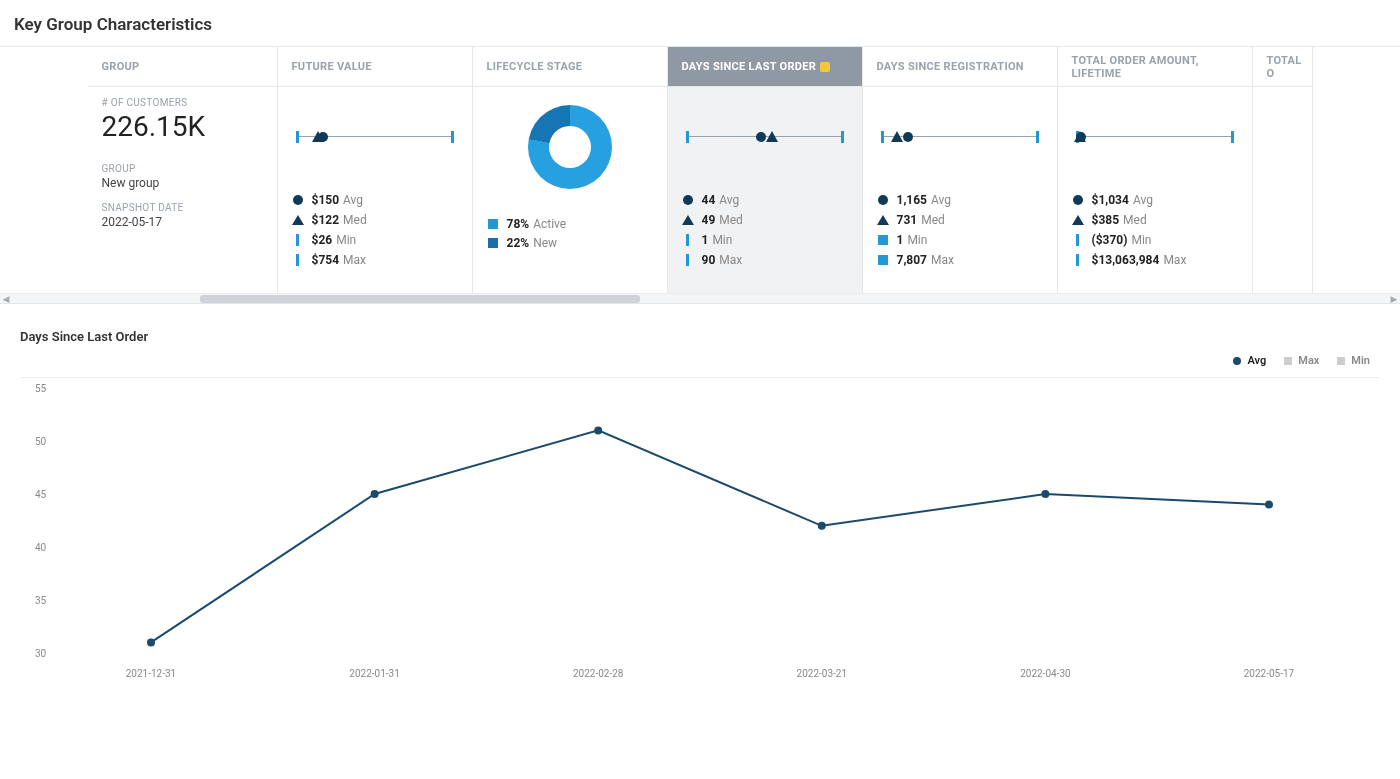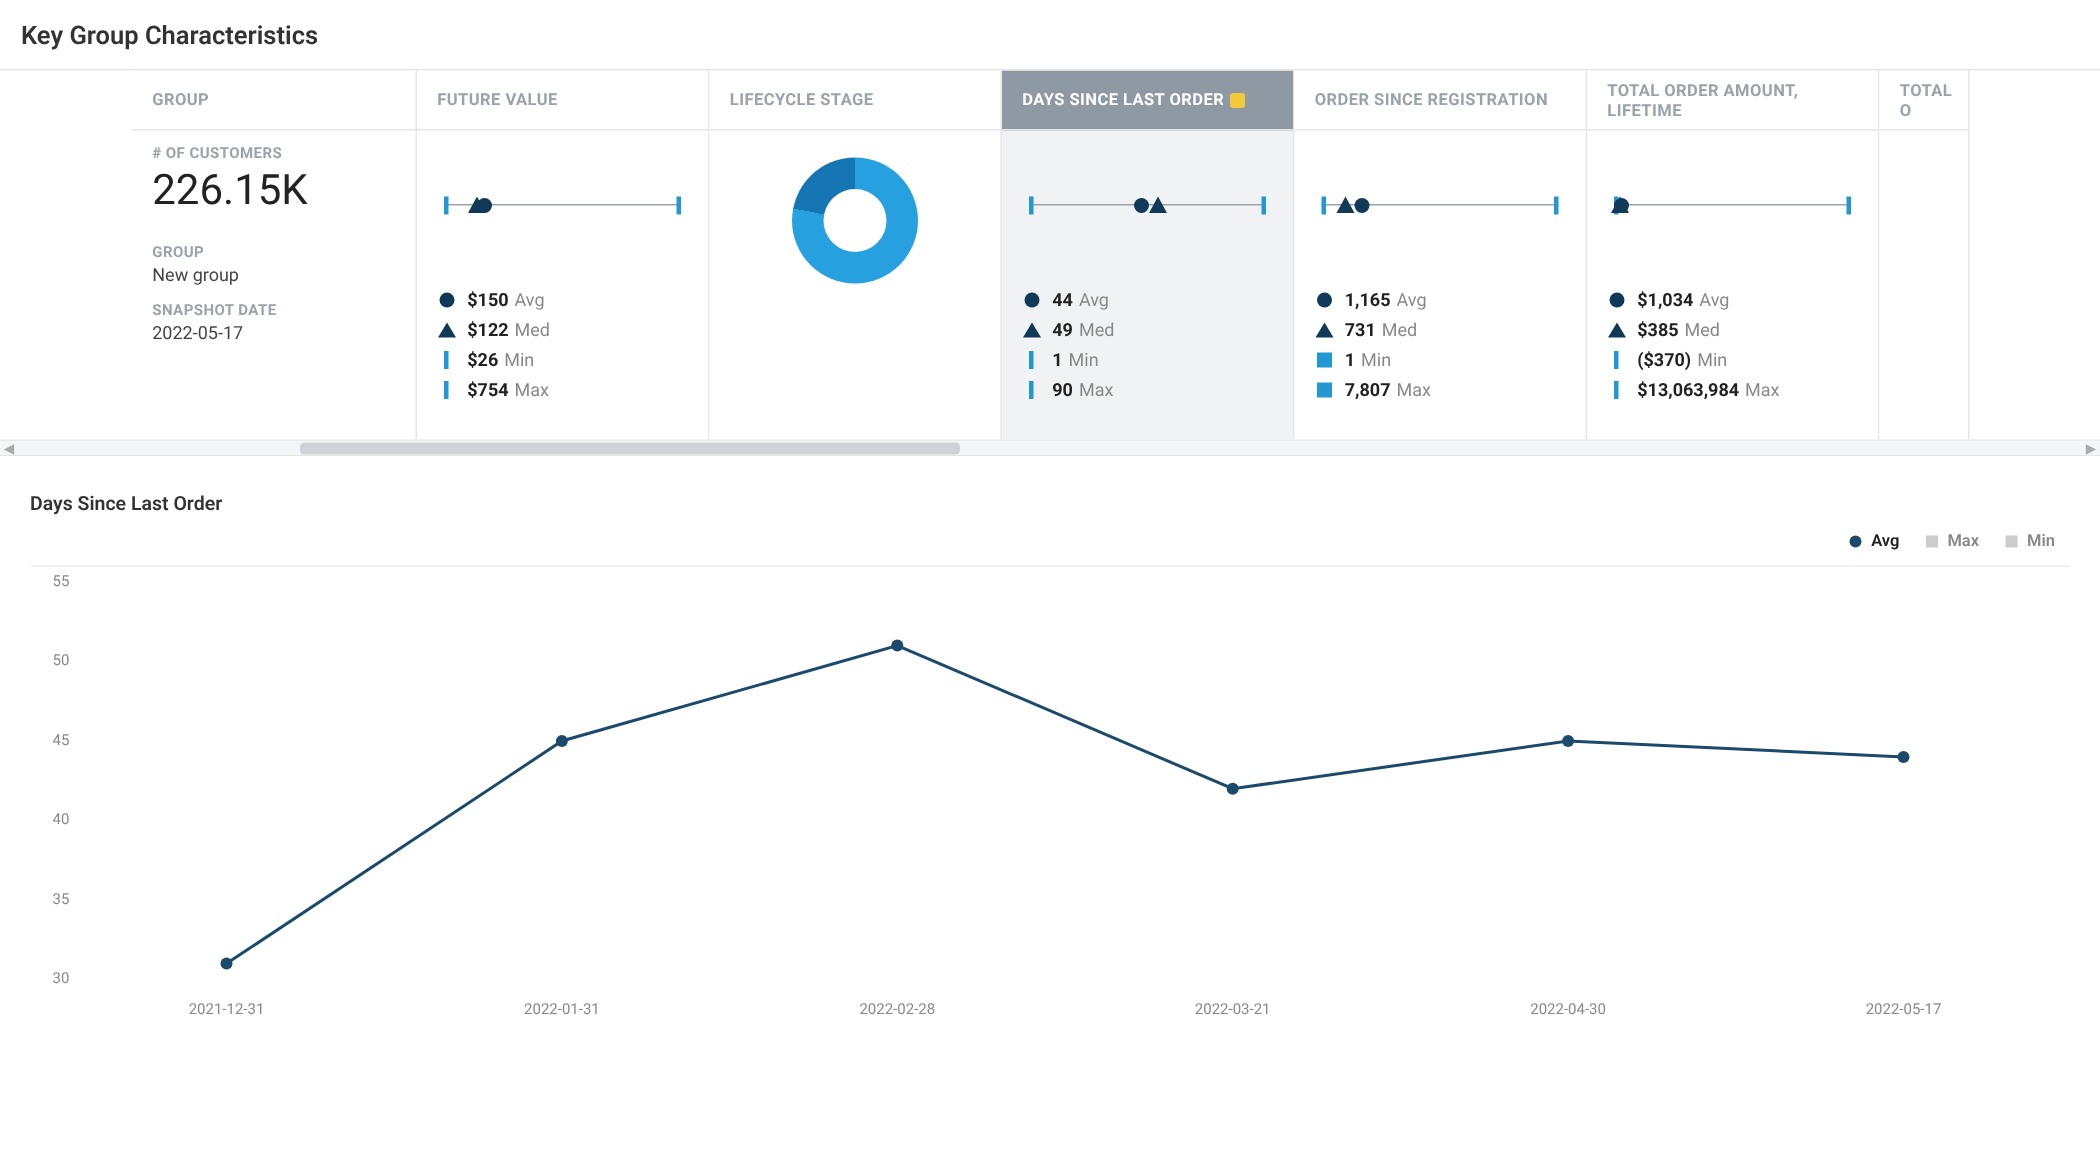--- a/index.html
+++ b/index.html
@@ -43,21 +43,21 @@
     letter-spacing: 0.3px;
     height: 40px;
     display: flex;
     align-items: center;
   }
   .card-head.selected { background: #8f99a3; color: #fff; }
   .selected .flag { display:inline-block; width:10px; height:10px; background:#f3c93a; border-radius:2px; margin-left:4px; }
   .card-body { padding: 14px; min-height: 206px; }
   
   .card-group { width: 190px; }
-  .lbl { font-size: 10px; font-weight: 700; color: #9aa2ab; letter-spacing: 0.3px; }
+  .lbl { font-size: 10px; font-weight: 400; color: #9aa2ab; letter-spacing: 0.3px; }
   .big { font-size: 28px; font-weight: 400; color: #222; margin-top: 2px; margin-bottom: 20px; }
   .val { font-size: 12px; color: #444; margin-top: 2px; margin-bottom: 12px; }
   
   .rangebar {
     position: relative;
     height: 12px;
     margin: 30px 4px 50px 4px;
   }
   .rangebar .line { position:absolute; top:5px; left:0; right:0; height:1px; background:#9aa2ab; }
   .rangebar .tick-l, .rangebar .tick-r { position:absolute; top:0; width:3px; height:12px; background:#2397d4; }
@@ -174,20 +174,36 @@
           </div>
     </div>
   </div>
 
   <div class="card w197">
     <div class="card-head">LIFECYCLE STAGE</div>
     <div class="card-body">
       <div class="donut" style="background: conic-gradient(#27a0e0 0deg 281deg, #1676b4 281deg 360deg);">
             <div class="hole"></div>
           </div>
+      <div class="donut-rows">
+        <div class="stat-row">
+              <span class="marker">
+                <span class="m-sq"></span>
+              </span>
+              <b>78%</b>
+              <span>Active</span>
+            </div>
+        <div class="stat-row">
+              <span class="marker">
+                <span class="m-sq-dark"></span>
+              </span>
+              <b>22%</b>
+              <span>New</span>
+            </div>
+      </div>
     </div>
   </div>
 
 
   <div class="card w197" style="background:#f1f2f3">
     <div class="card-head selected">
           <span>DAYS SINCE LAST ORDER</span>
           <span class="flag"></span>
         </div>
     <div class="card-body">
@@ -223,21 +239,21 @@
             <span class="marker">
               <span class="m-bar"></span>
             </span>
             <b>90</b>
             <span>Max</span>
           </div>
     </div>
   </div>
 
   <div class="card w197">
-    <div class="card-head">ORDER SINCE REGISTRATION</div>
+    <div class="card-head">DAYS SINCE REGISTRATION</div>
     <div class="card-body">
       <div class="rangebar">
         <div class="line"></div>
             <div class="tick-l"></div>
             <div class="tick-r"></div>
         <div class="tri" style="left:10px"></div>
         <div class="dot" style="left:22px"></div>
       </div>
       <div class="stat-row">
             <span class="marker">

